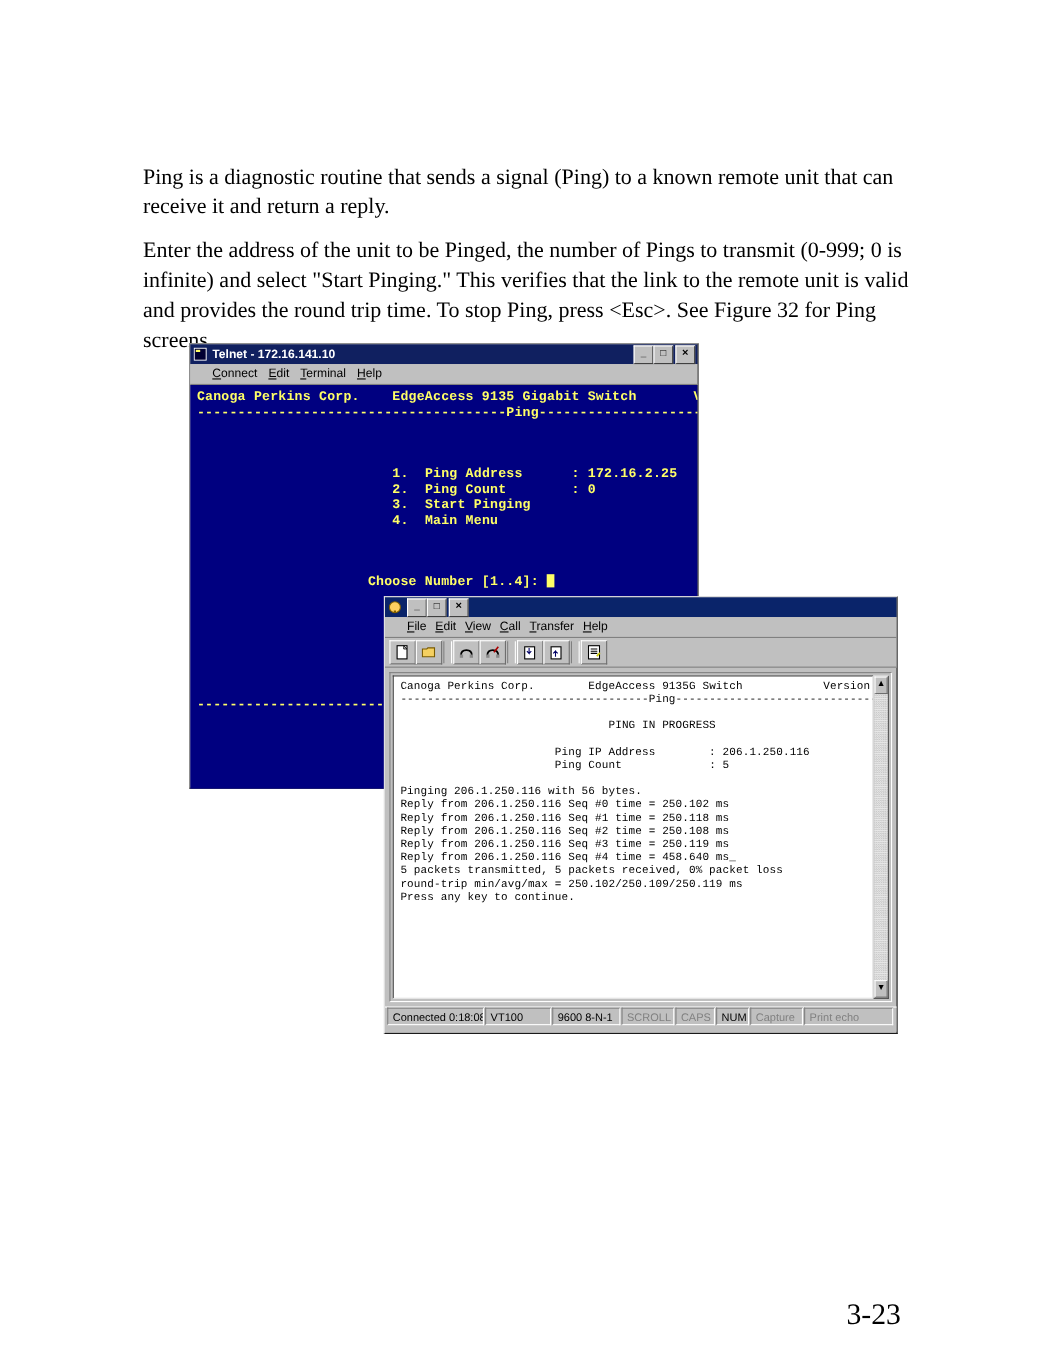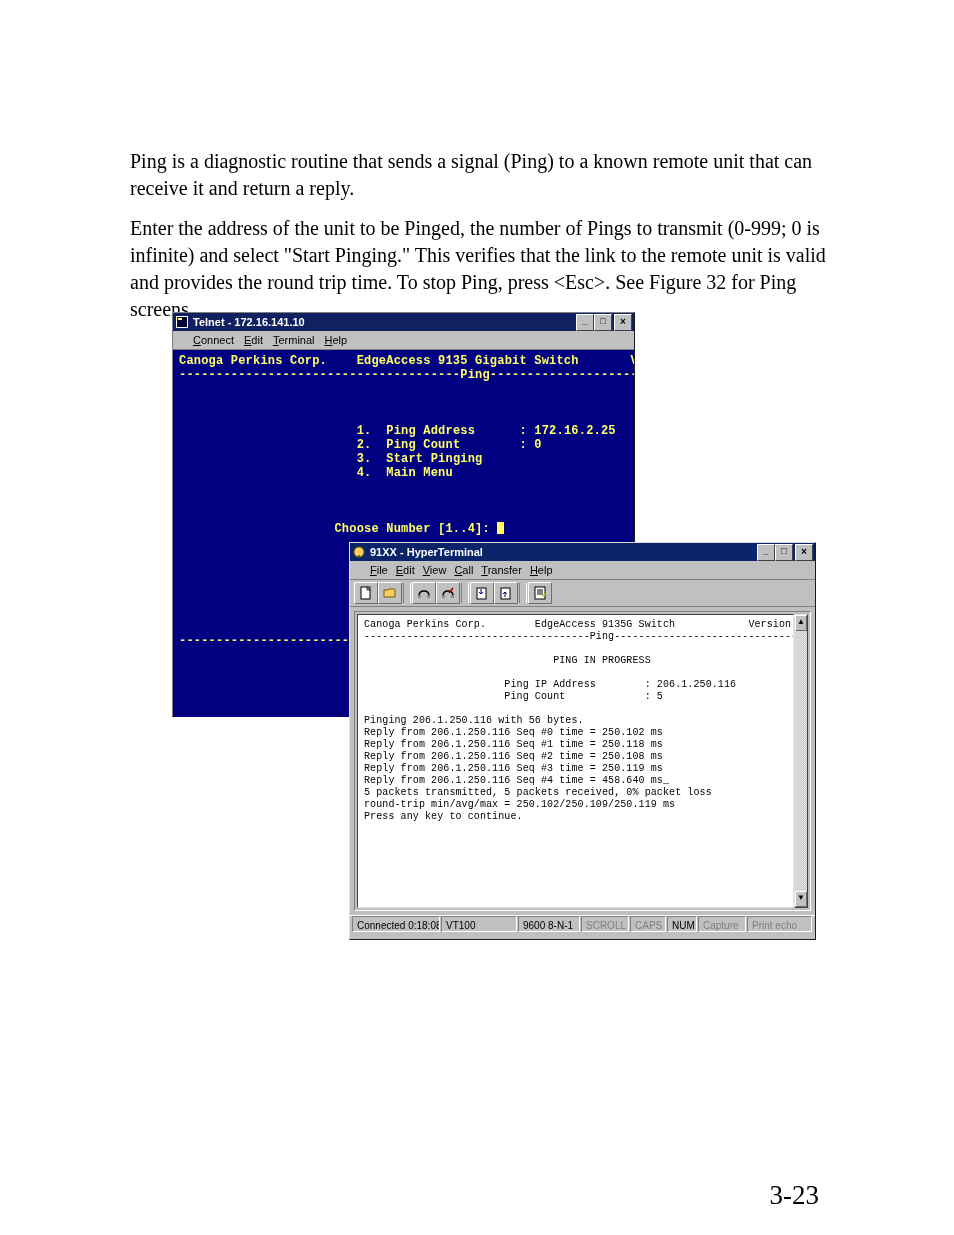--- a/index.html
+++ b/index.html
@@ -248,21 +248,21 @@
     border-right: 1px solid #fff;
     padding: 2px 4px 0 4px;
     margin-right: 1px;
     height: 16px;
     box-sizing: border-box;
     white-space: nowrap;
     overflow: hidden;
   }
   .sb-pane.dim { color: #808080; }
   .sb-w1 { width: 88px; }
-  .sb-w2 { width: 76px; }
+  .sb-w2 { width: 60px; }
   .sb-w3 { width: 62px; }
   .sb-w4 { width: 48px; }
   .sb-w5 { width: 36px; }
   .sb-w6 { width: 30px; }
   .sb-w7 { width: 48px; }
   .sb-w8 { flex: 1 1 auto; }
 
   
   svg { display: block; }
 </style>
@@ -320,21 +320,20 @@
   </div>
 
   <div class="win hyper">
     <div class="title-bar">
       <span class="title-icon">
         <svg width="12" height="12">
             <circle cx="6" cy="6" r="5" fill="#ffd060" stroke="#806000" stroke-width="1"></circle>
             <rect x="5" y="9" width="2" height="2" fill="#806000"></rect>
           </svg>
       </span>
-      <span class="title-text">91XX - HyperTerminal</span>
       <div class="sysbtns">
         <div class="sysbtn">_</div>
         <div class="sysbtn">□</div>
         <div class="sysbtn close-x">×</div>
       </div>
     </div>
     <div class="menubar">
       <span class="mi"><span class="u">F</span>ile</span>
       <span class="mi"><span class="u">E</span>dit</span>
       <span class="mi"><span class="u">V</span>iew</span>

